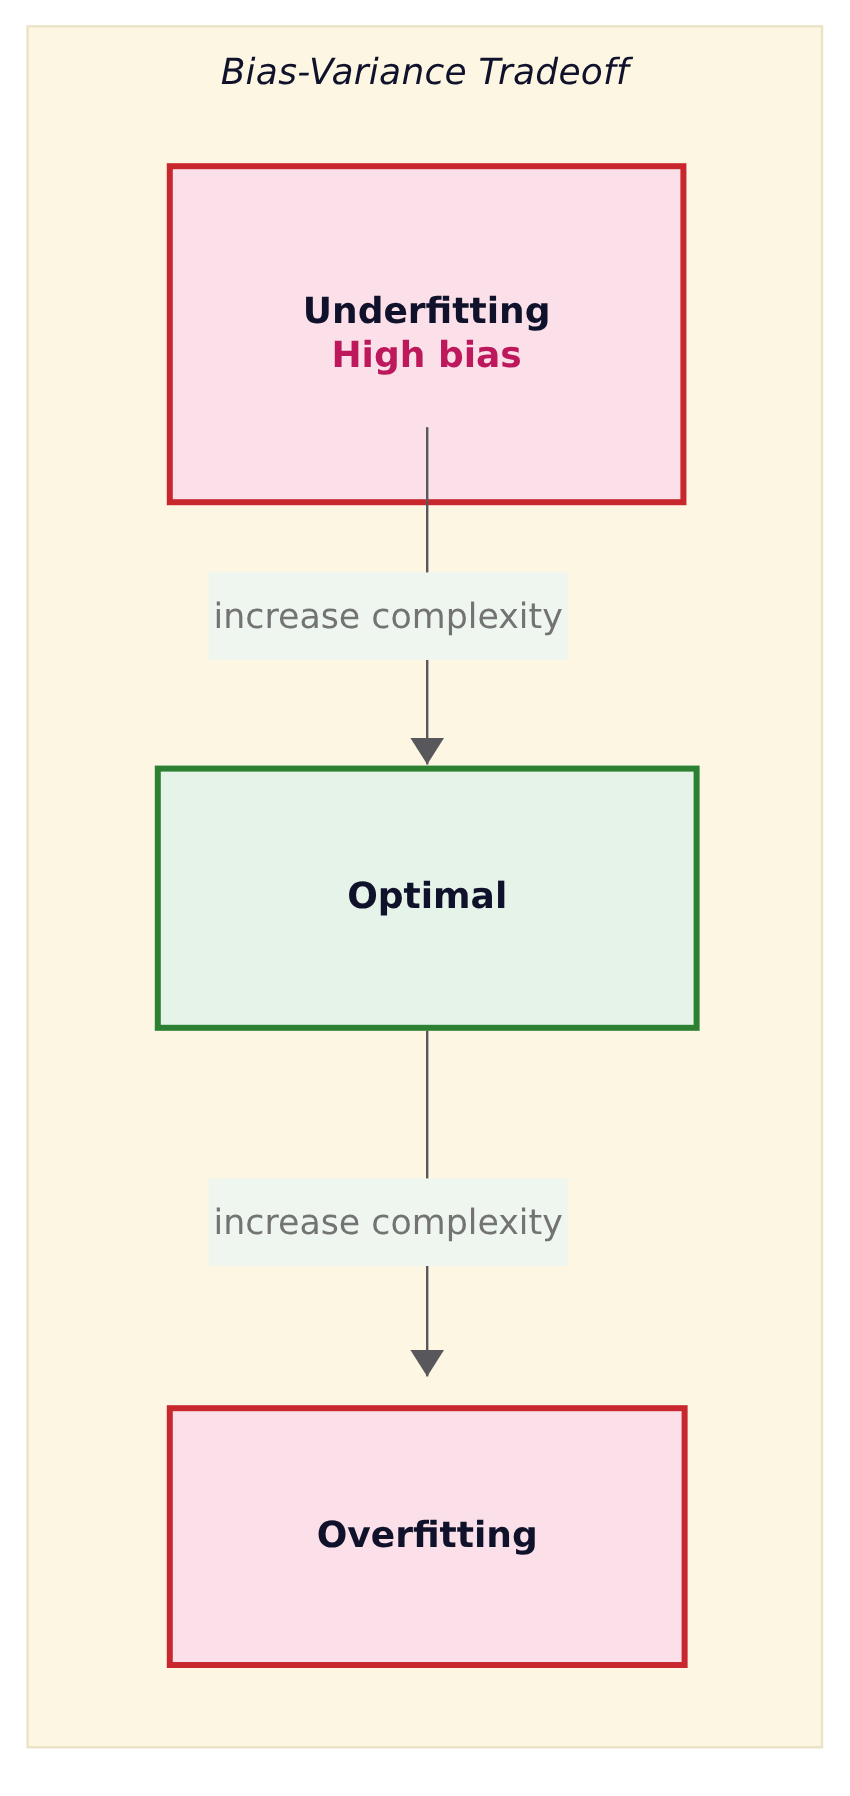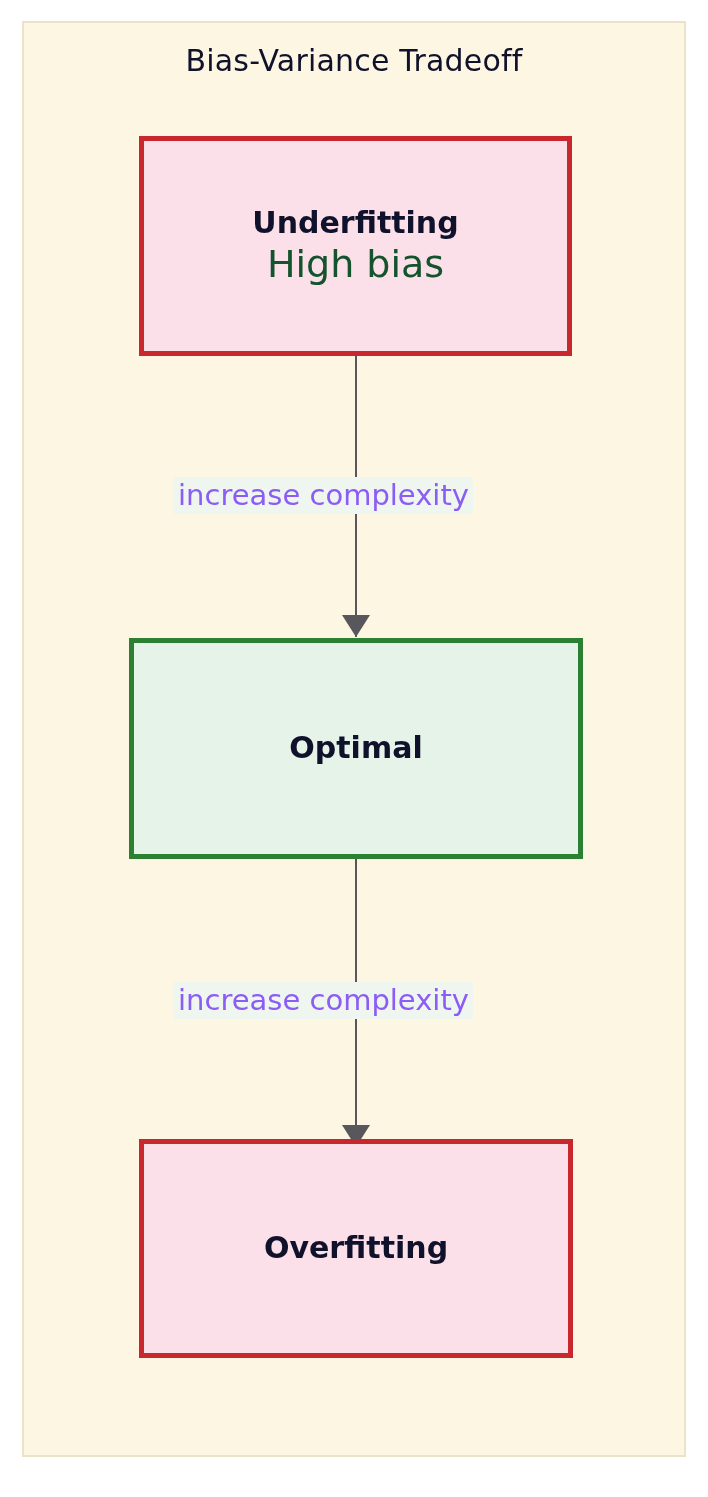--- a/index.html
+++ b/index.html
@@ -29,20 +29,21 @@
     position: absolute;
     left: 0;
     top: 20px;
     width: 100%;
     text-align: center;
     font-size: 30px;
     font-weight: 400;
     color: #10122b;
     letter-spacing: 0.2px;
     white-space: nowrap;
+    font-style: italic;
   }
 
   
   .connector {
     position: absolute;
     width: 2px;
     background: #58585c;
   }
   .arrowhead {
     position: absolute;
@@ -50,24 +51,24 @@
     height: 0;
     border-left: 14px solid transparent;
     border-right: 14px solid transparent;
     border-top: 22px solid #58585c;
   }
 
   
   .edge-label {
     position: absolute;
     background: #eef6ef;
-    color: #8b5cf6;
+    color: #737373;
     font-size: 29px;
     line-height: 1.15;
-    padding: 2px 4px;
+    padding: 20px 4px;
     white-space: nowrap;
   }
 
   
   .node {
     position: absolute;
     box-sizing: border-box;
     display: flex;
     flex-direction: column;
     align-items: center;
@@ -75,40 +76,40 @@
     text-align: center;
   }
   .node-title {
     font-size: 30px;
     font-weight: bold;
     color: #10122b;
     line-height: 1.22;
     white-space: nowrap;
   }
   .node-sub {
-    font-size: 38px;
-    font-weight: 400;
-    color: #14532d;
+    font-size: 30px;
+    font-weight: 700;
+    color: #be185d;
     line-height: 1.22;
     white-space: nowrap;
   }
   .node--bad {
     background: #fbe0e9;
     border: 5px solid #c8272d;
   }
   .node--good {
     background: #e5f3e8;
     border: 5px solid #2c8031;
     gap: 44px;
   }
 
   
-  #node-underfitting { left: 115px; top: 113px; width: 433px; height: 220px; }
+  #node-underfitting { left: 115px; top: 113px; width: 433px; height: 285px; }
   #node-optimal      { left: 105px; top: 615px; width: 454px; height: 221px; }
-  #node-overfitting  { left: 115px; top: 1116px; width: 434px; height: 219px; }
+  #node-overfitting  { left: 115px; top: 1148px; width: 434px; height: 219px; }
 
   #connector-1 { left: 331px; top: 333px; height: 281px; }
   #arrow-1     { left: 318px; top: 592px; }
   #connector-2 { left: 331px; top: 836px; height: 288px; }
   #arrow-2     { left: 318px; top: 1102px; }
 
   #edge-label-1 { left: 150px; top: 454px; }
   #edge-label-2 { left: 150px; top: 959px; }
 </style>
 </head>

